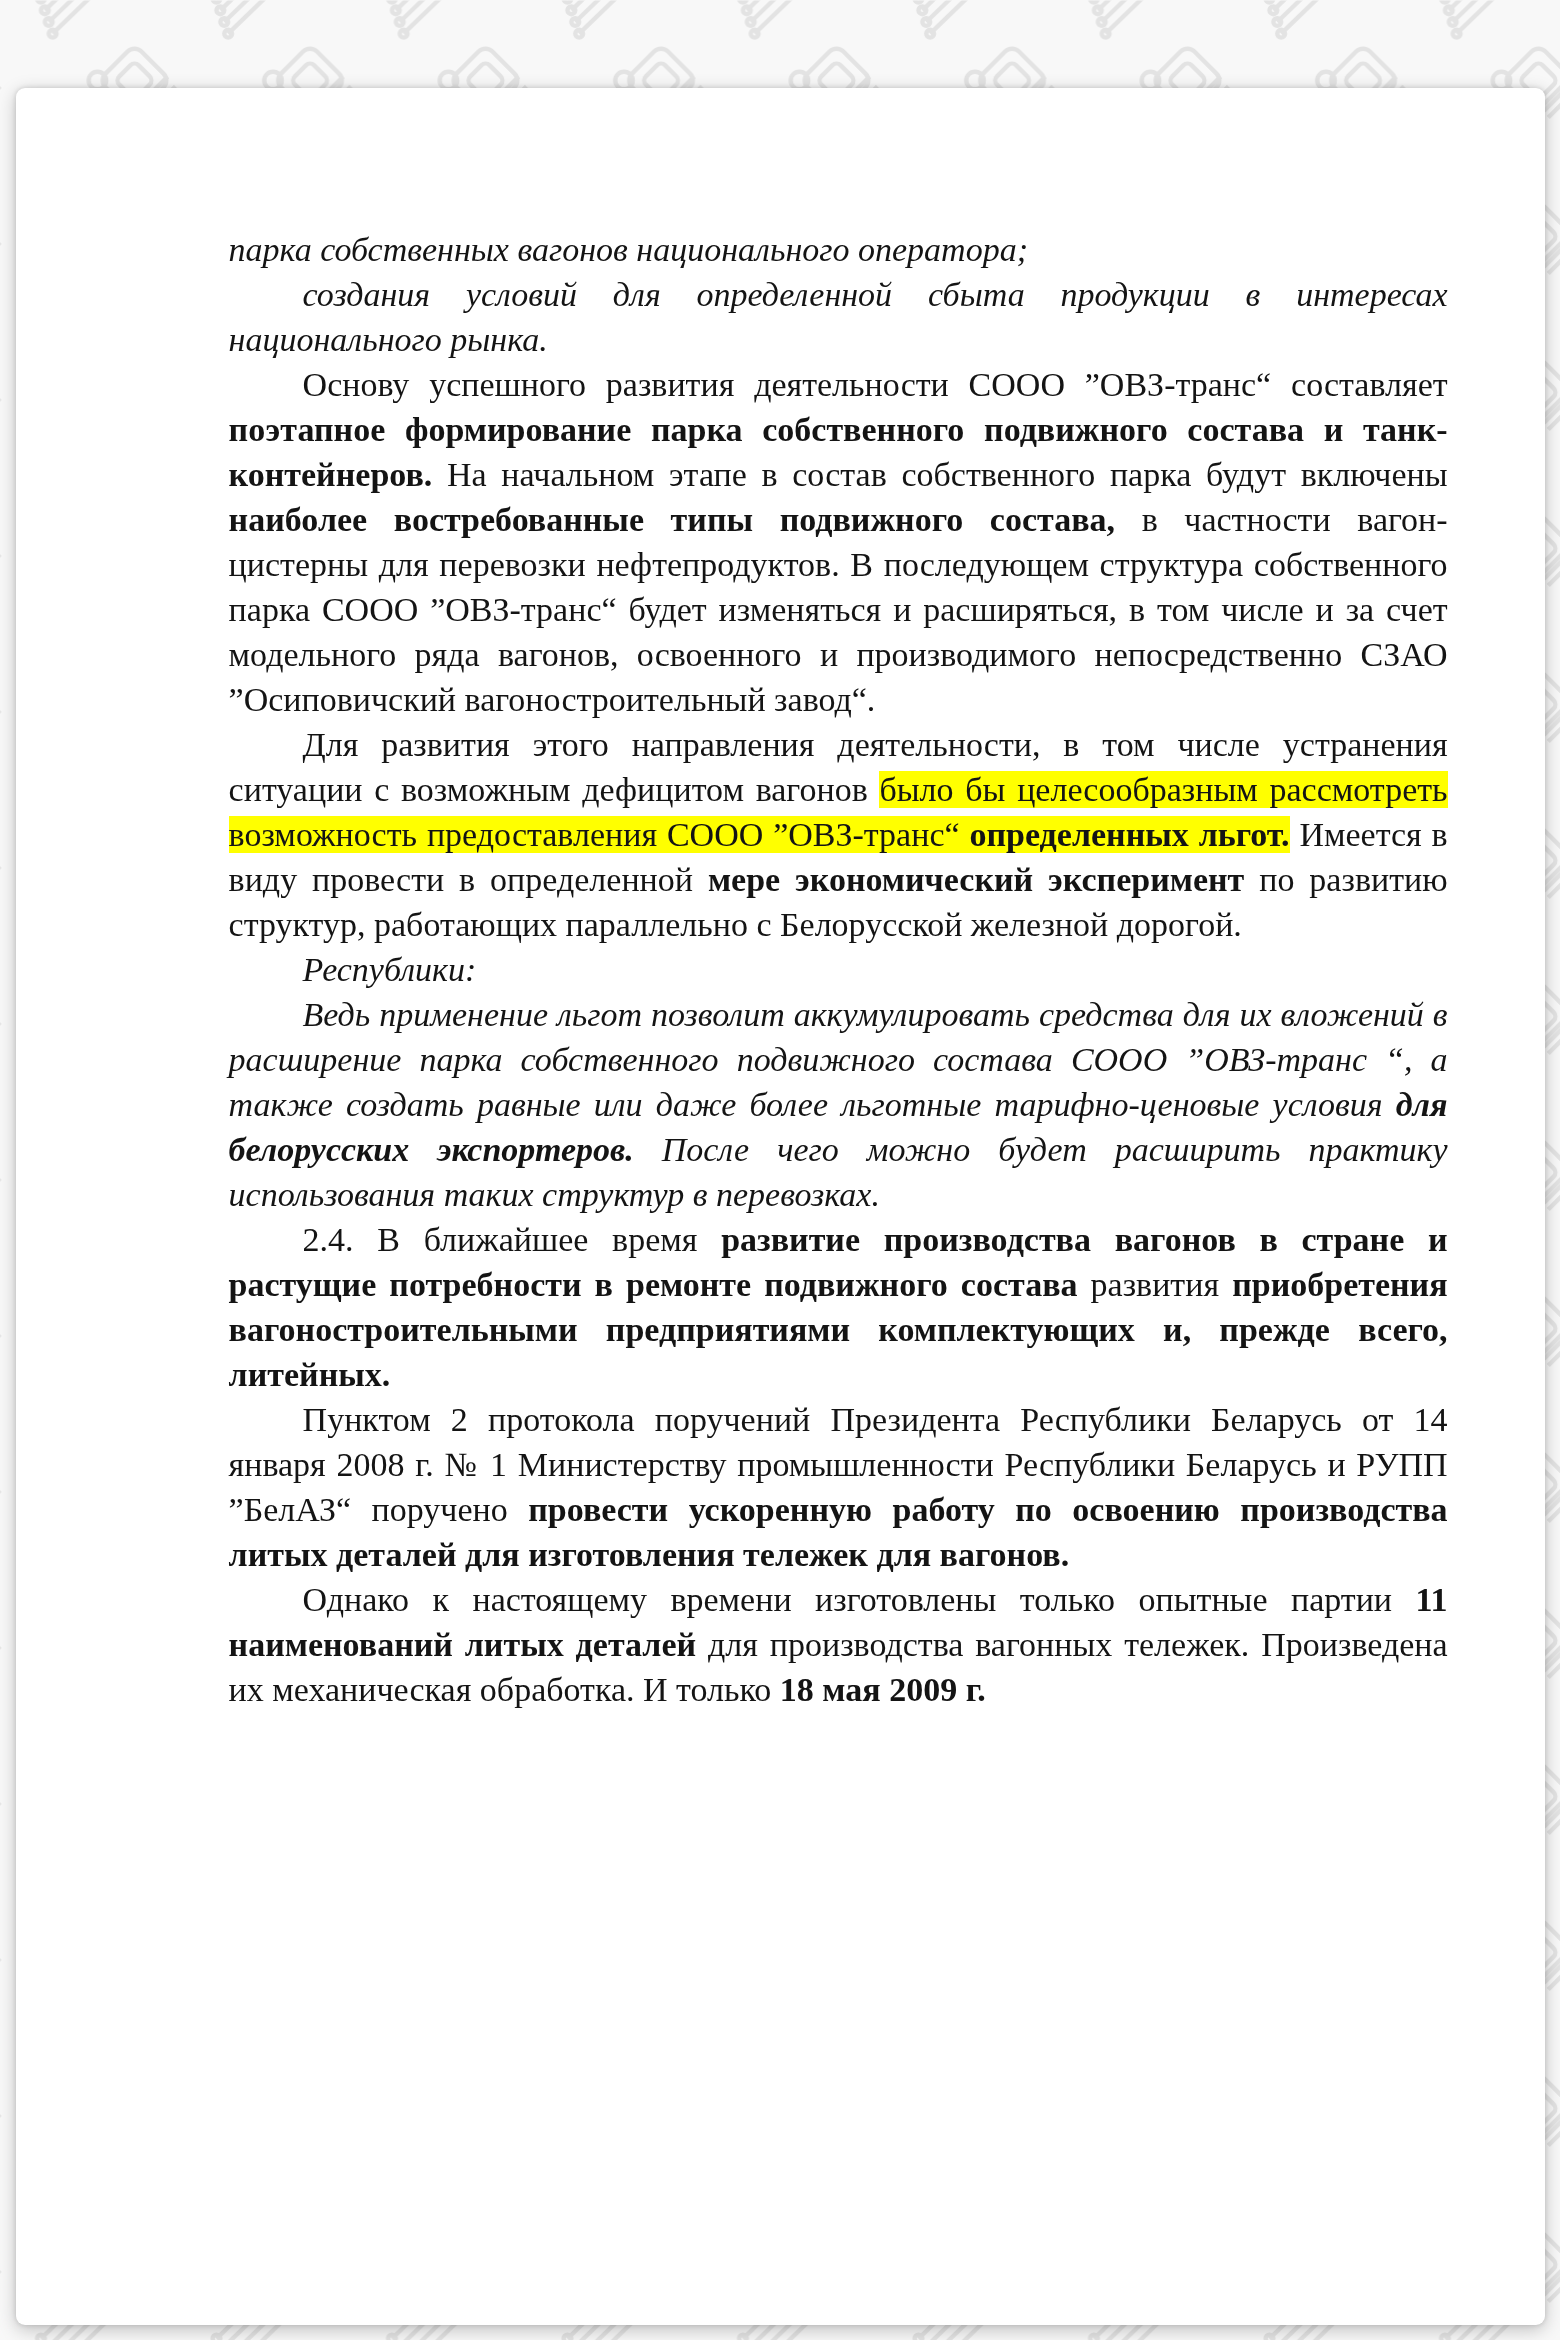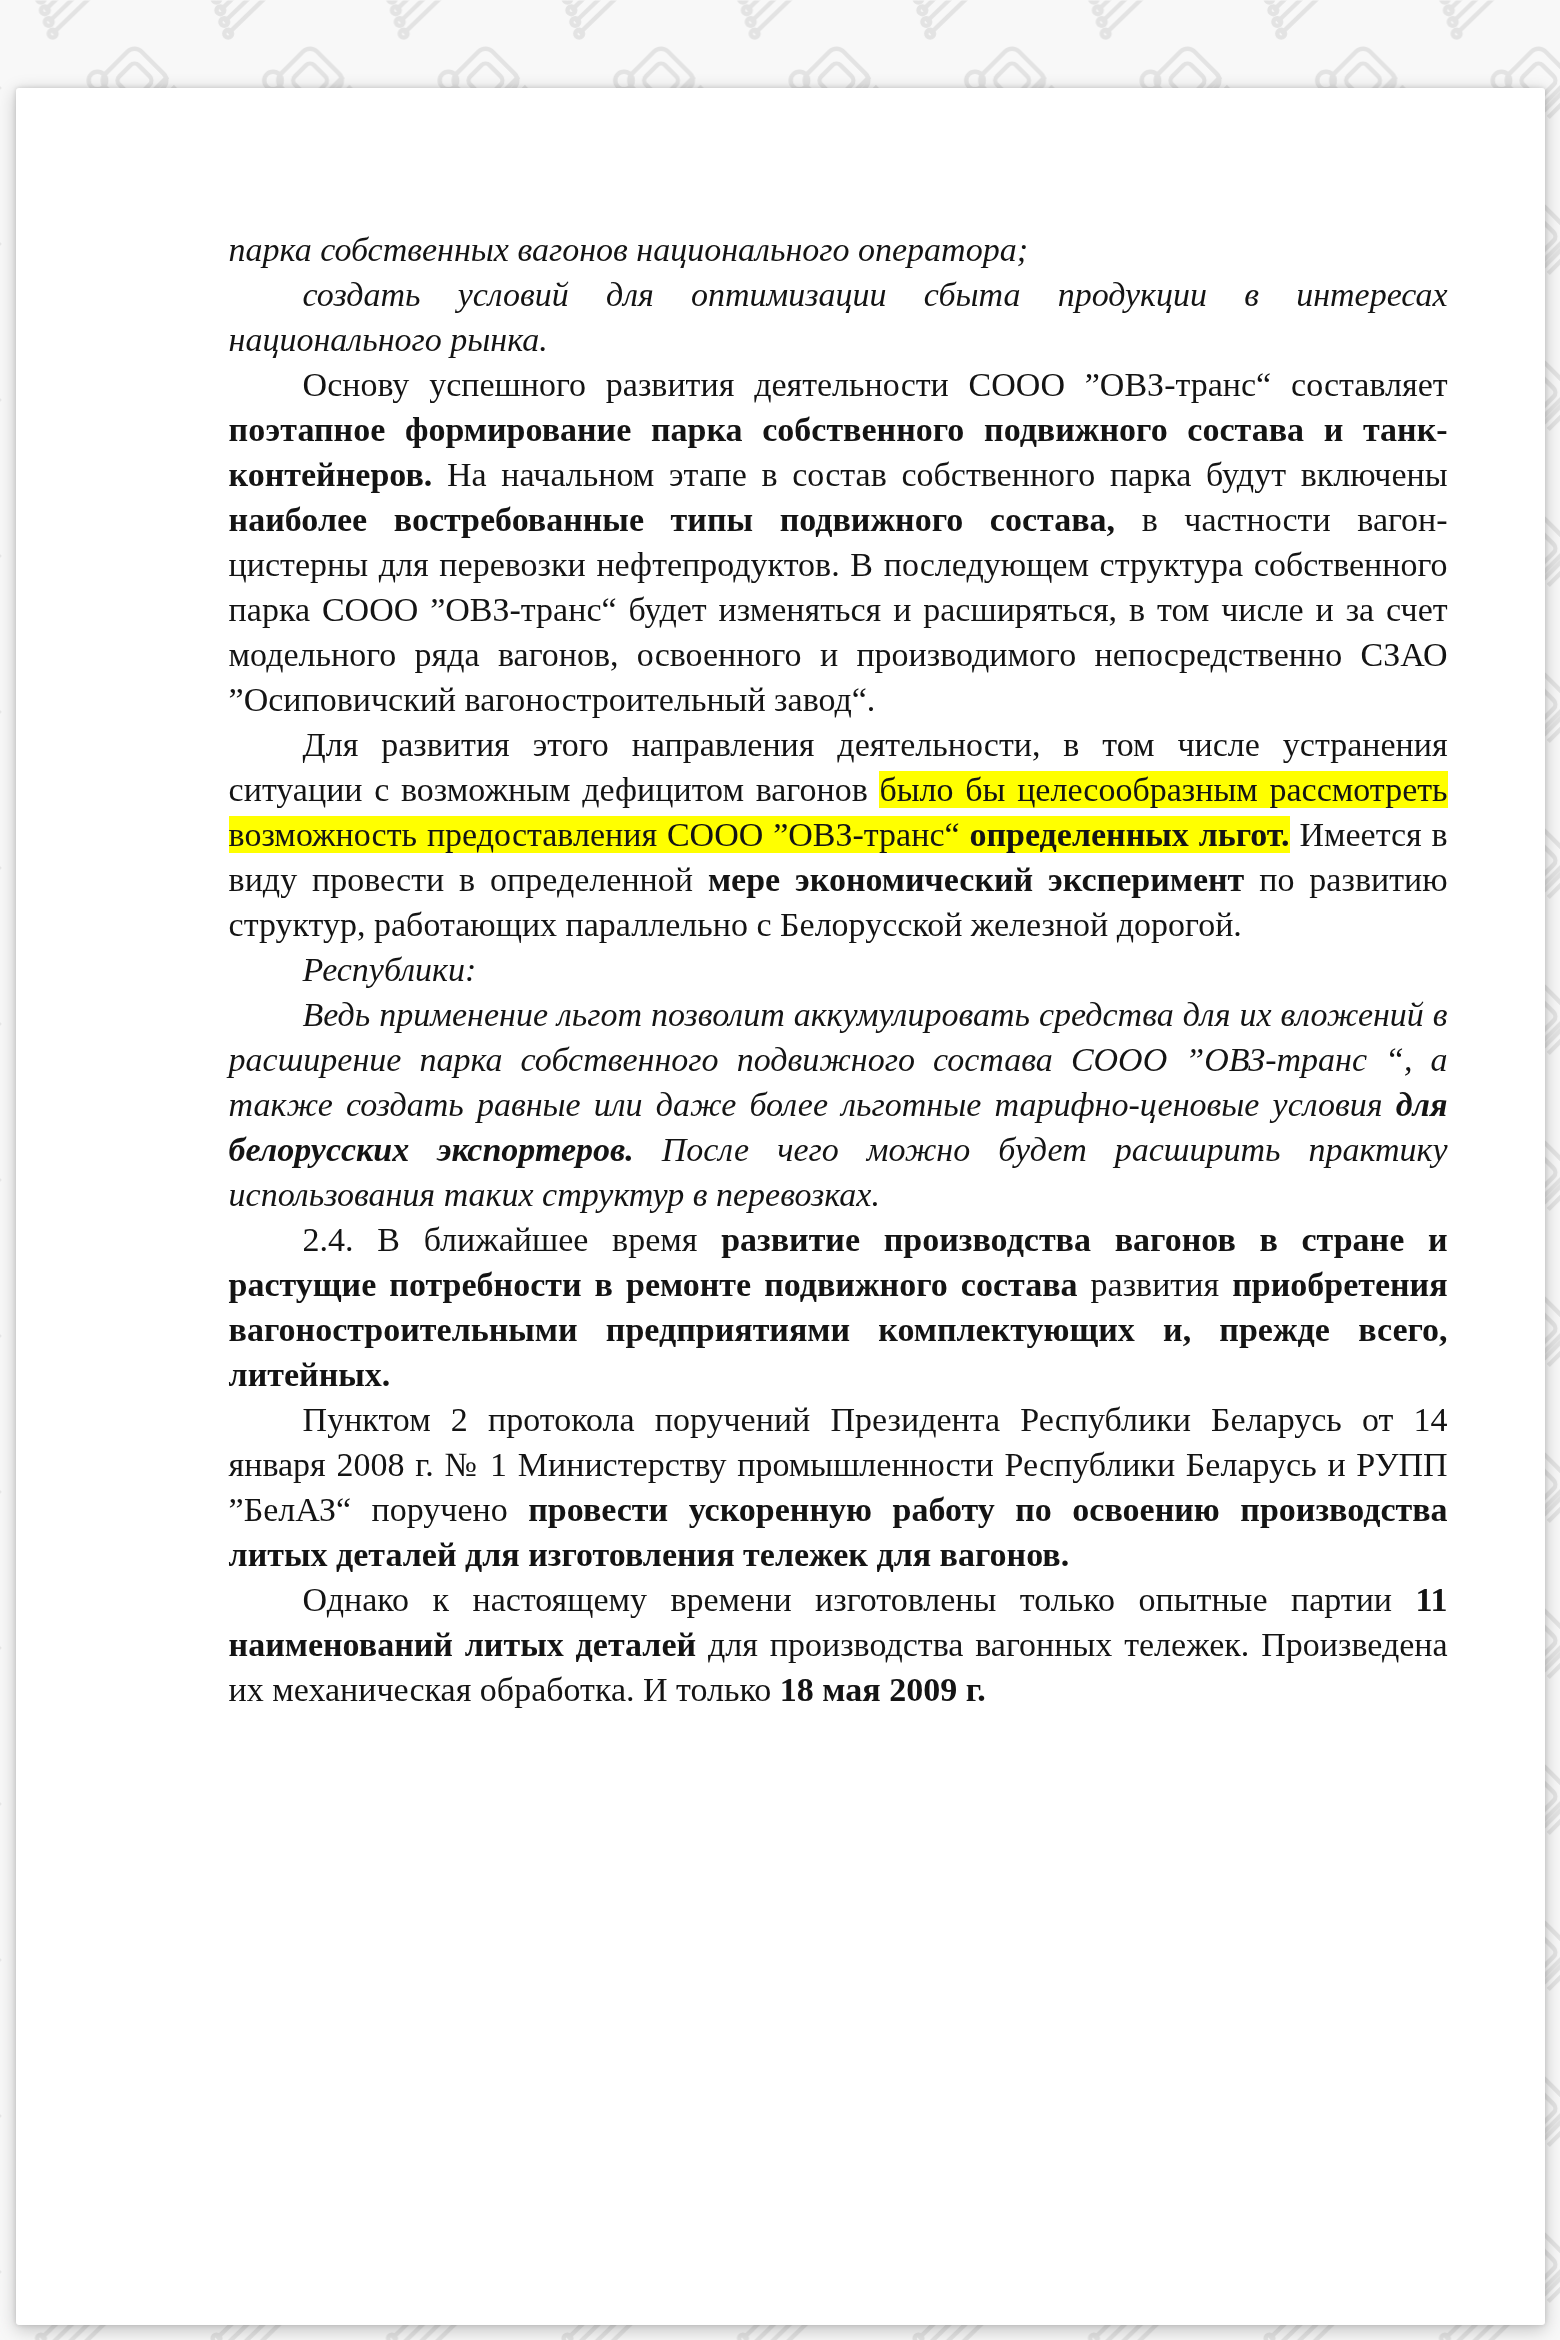--- a/index.html
+++ b/index.html
@@ -7,21 +7,21 @@
     width:1560px;height:2341px;
     position:relative;overflow:hidden;
     background:#f8f8f8;
     font-family:"Liberation Serif", serif;
   }
   .bg-pattern{
     position:absolute;left:0;top:0;width:1560px;height:2341px;
   }
   .sheet{
     position:absolute;left:15.6px;top:88px;width:1529px;height:2237px;
-    background:#ffffff;border-radius:3px;
+    background:#ffffff;border-radius:9px;
     box-shadow:0 0 4.9px rgba(0,0,0,.15), 0 4.9px 17.6px rgba(0,0,0,.22);
   }
   .text-block{
     position:absolute;left:213px;top:139px;width:1219px;
     font-size:34px;line-height:45px;
     color:var(--ink,#141414);
     text-align:justify;
     text-justify:inter-word;
   }
   p.para{margin:0;}
@@ -59,21 +59,21 @@
       </g>
     </pattern>
   </defs>
   <rect width="1600" height="2400" fill="#f8f8f8"></rect>
   <rect width="1600" height="2400" fill="url(#tile)"></rect>
 </svg>
 
 <div class="sheet">
   <div class="text-block">
       <p class="para italic"><span class="seg">парка собственных вагонов национального оператора;</span></p>
-      <p class="para italic indent"><span class="seg">создать условий для оптимизации сбыта продукции в интересах национального рынка.</span></p>
+      <p class="para italic indent"><span class="seg">создания условий для определенной сбыта продукции в интересах национального рынка.</span></p>
       <p class="para indent"><span class="seg">Основу успешного развития деятельности СООО ”ОВЗ-транс“ составляет </span><span class="seg bold">поэтапное формирование парка собственного подвижного состава и танк-контейнеров.</span><span class="seg"> На начальном этапе в состав собственного парка будут включены </span><span class="seg bold">наиболее востребованные типы подвижного состава,</span><span class="seg"> в частности вагон-цистерны для перевозки нефтепродуктов. В последующем структура собственного парка СООО ”ОВЗ-транс“ будет изменяться и расширяться, в том числе и за счет модельного ряда вагонов, освоенного и производимого непосредственно СЗАО ”Осиповичский вагоностроительный завод“.</span></p>
       <p class="para indent"><span class="seg">Для развития этого направления деятельности, в том числе устранения ситуации с возможным дефицитом вагонов </span><span class="seg highlight">было бы целесообразным рассмотреть возможность предоставления СООО ”ОВЗ-транс“ </span><span class="seg bold highlight">определенных льгот.</span><span class="seg"> Имеется в виду провести в определенной </span><span class="seg bold">мере экономический эксперимент</span><span class="seg"> по развитию структур, работающих параллельно с Белорусской железной дорогой.</span></p>
       <p class="para italic indent"><span class="seg">Республики:</span></p>
       <p class="para italic indent"><span class="seg">Ведь применение льгот позволит аккумулировать средства для их вложений в расширение парка собственного подвижного состава СООО ”ОВЗ-транс “, а также создать равные или даже более льготные тарифно-ценовые условия </span><span class="seg bold">для белорусских экспортеров.</span><span class="seg"> После чего можно будет расширить практику использования таких структур в перевозках.</span></p>
       <p class="para indent"><span class="seg">2.4. В ближайшее время </span><span class="seg bold">развитие производства вагонов в стране и растущие потребности в ремонте подвижного состава</span><span class="seg"> развития </span><span class="seg bold">приобретения вагоностроительными предприятиями комплектующих и, прежде всего, литейных.</span></p>
       <p class="para indent"><span class="seg">Пунктом 2 протокола поручений Президента Республики Беларусь от 14 января 2008 г. № 1 Министерству промышленности Республики Беларусь и РУПП ”БелАЗ“ поручено </span><span class="seg bold">провести ускоренную работу по освоению производства литых деталей для изготовления тележек для вагонов.</span></p>
       <p class="para indent"><span class="seg">Однако к настоящему времени изготовлены только опытные партии </span><span class="seg bold">11 наименований литых деталей</span><span class="seg"> для производства вагонных тележек. Произведена их механическая обработка. И только </span><span class="seg bold">18 мая 2009 г.</span></p>
     </div>
 </div>
 

